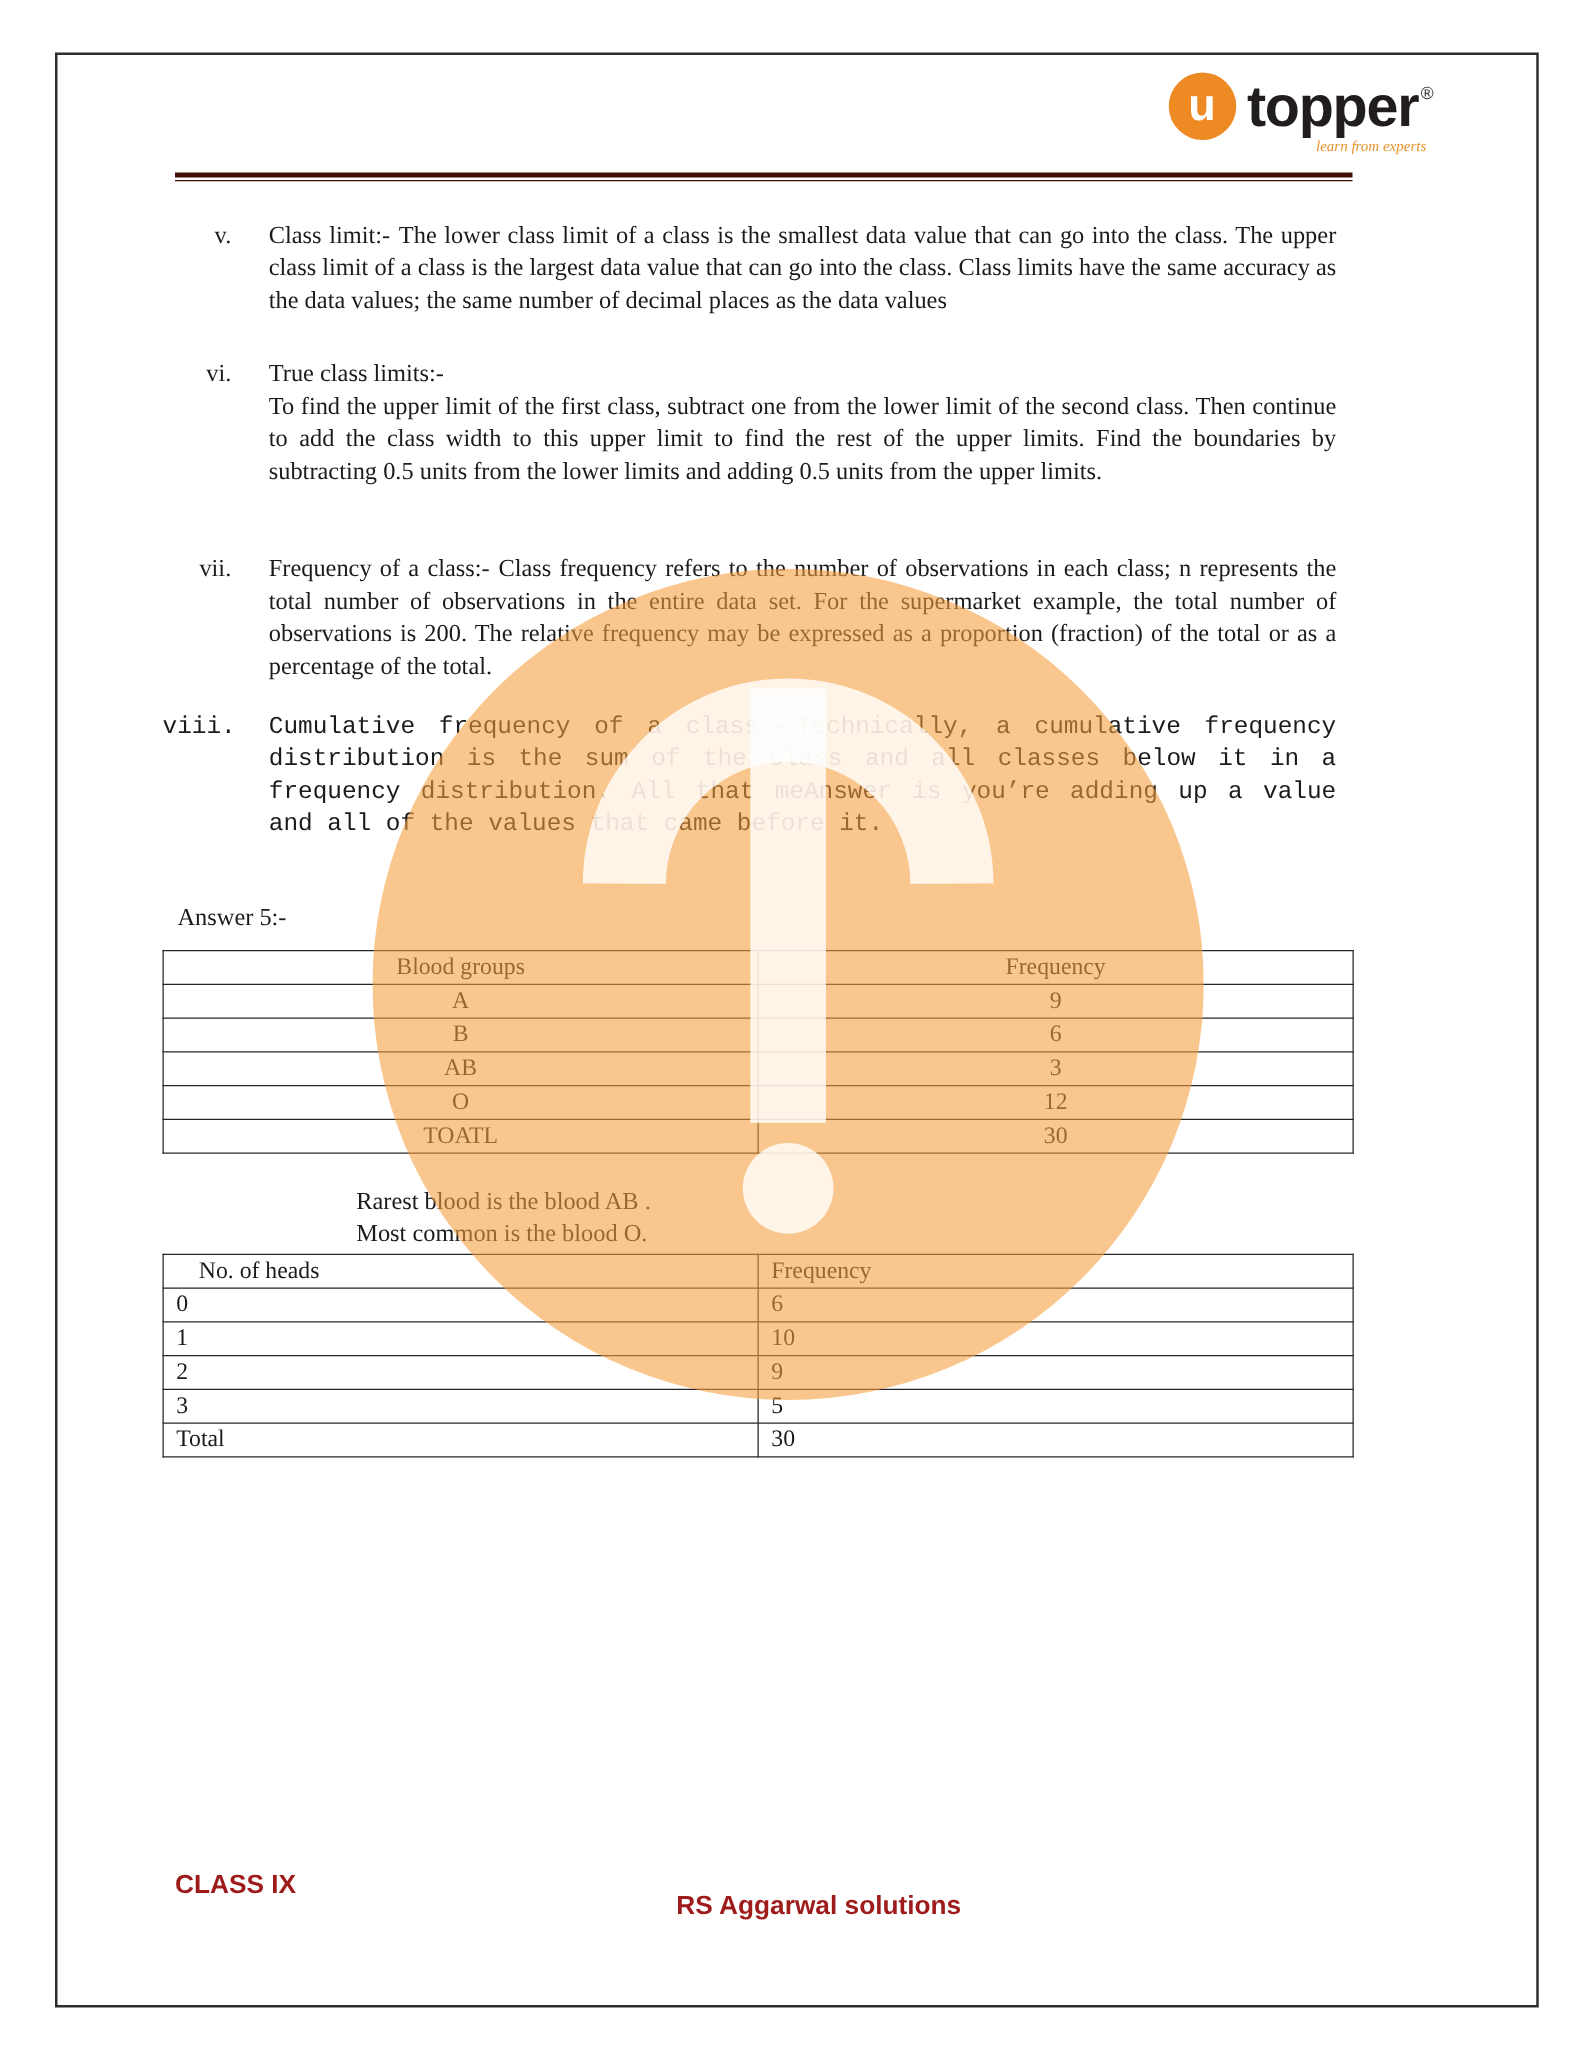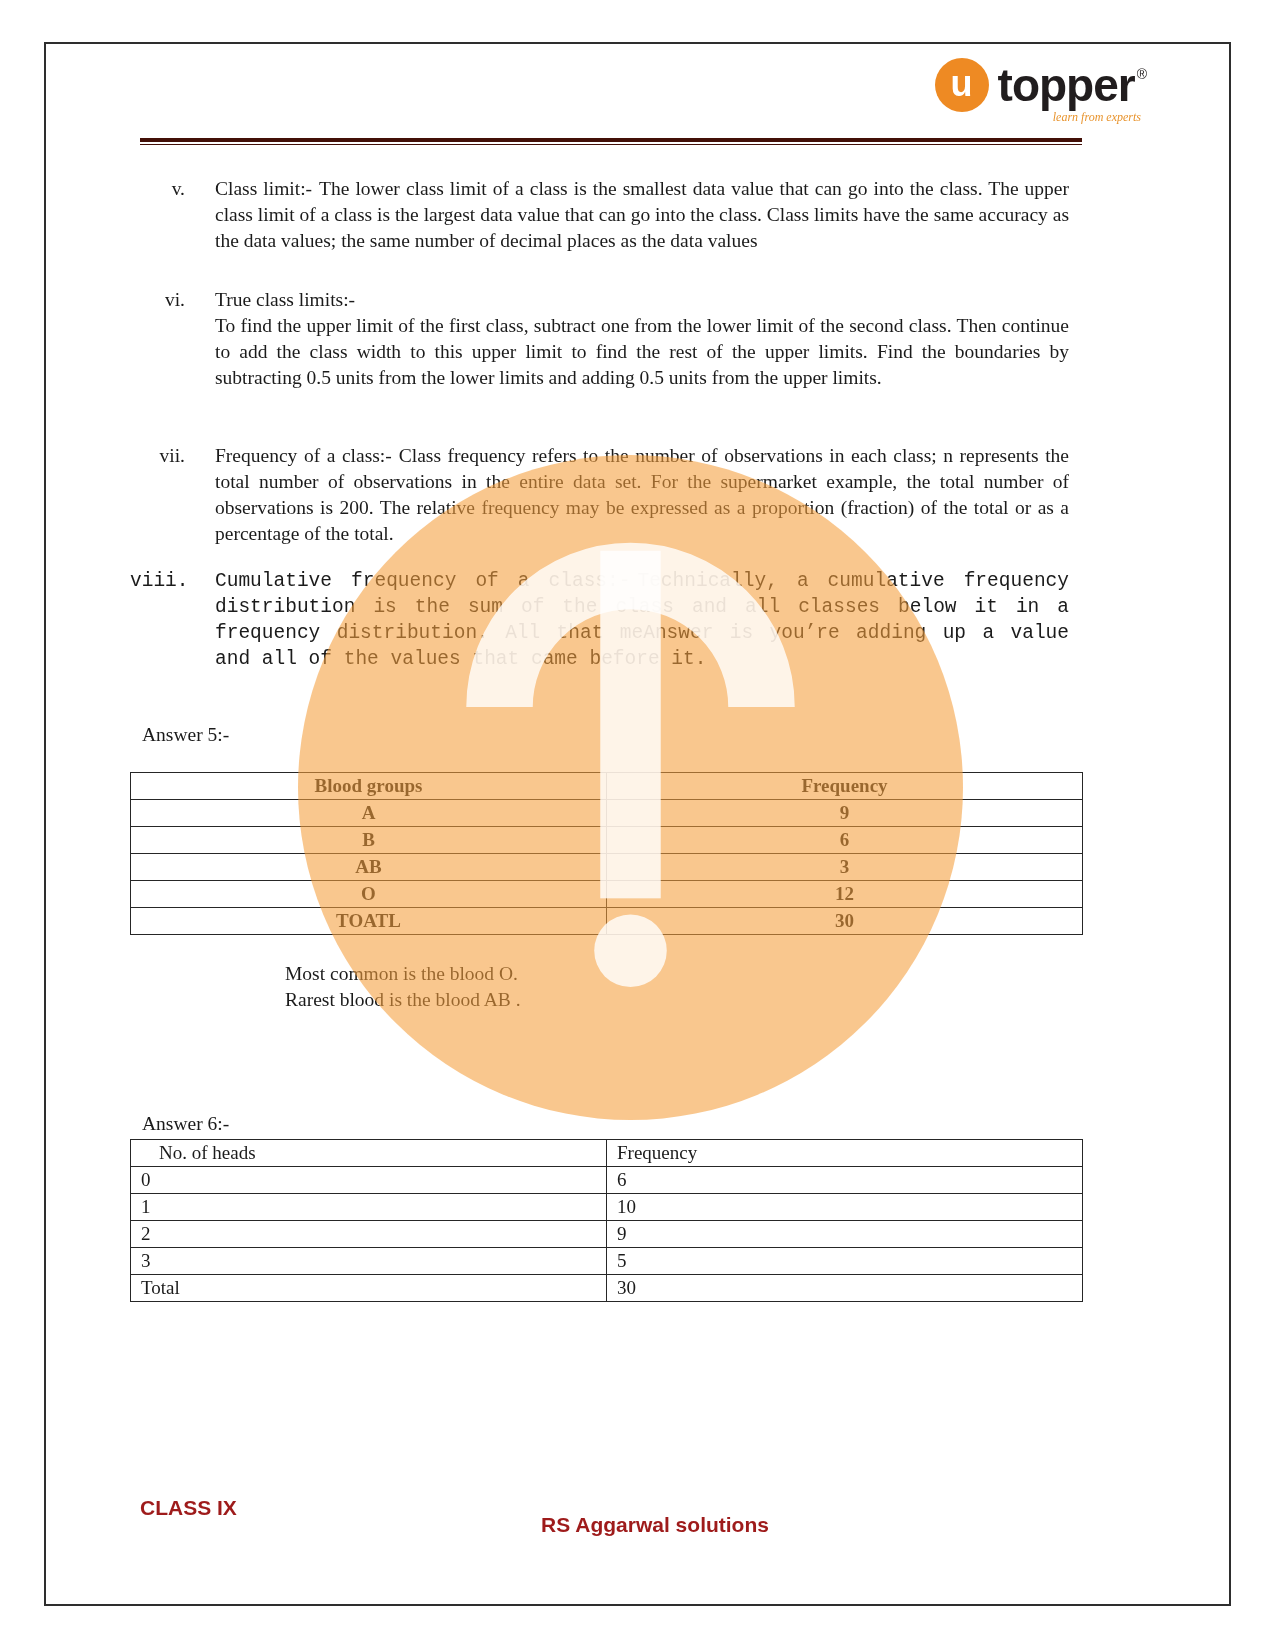--- a/index.html
+++ b/index.html
@@ -63,21 +63,21 @@
   .answer-label{margin-left:12px;}
   .answer5-label{margin-top:50px;}
   .answer6-label{margin-top:98px;}
   
   table{width:100%;border-collapse:collapse;table-layout:fixed;}
   td{
     border:1px solid #262626;height:26px;
     font-size:19px;line-height:24px;padding:0 10px;
     overflow:hidden;white-space:nowrap;
   }
-  .t1{margin-top:24px;font-weight:bold;}
+  .t1{margin-top:12px;}
   .t1 td{text-align:center;}
   .t2{margin-top:2px;border-radius:24px;}
   .t2 td{text-align:left;}
   .t2 tr.hdr td:first-child{padding-left:28px;}
   .notes{margin-top:26px;margin-left:155px;}
   
   .footer{
     position:absolute;top:1466px;left:140px;right:140px;height:30px;
     font-family:"Liberation Sans",sans-serif;font-weight:700;
     font-size:21px;color:#9E1B1B;margin-top:30px;
@@ -157,25 +157,24 @@
         <td>12</td>
       </tr>
       <tr>
         <td>TOATL</td>
         <td>30</td>
       </tr>
     </tbody>
       </table>
 
     <div class="notes">
+      <div>Rarest blood  is the blood AB .</div>
       <div>Most common is the blood O.</div>
-      <div>Rarest blood  is the blood AB .</div>
-    </div>
-
-    <div class="answer-label answer6-label">Answer 6:-</div>
+    </div>
+
 
     <table class="t2">
       <tbody>
           <tr class="hdr">
         <td>No. of heads</td>
         <td>Frequency</td>
       </tr>
       <tr>
         <td>0</td>
         <td>6</td>

